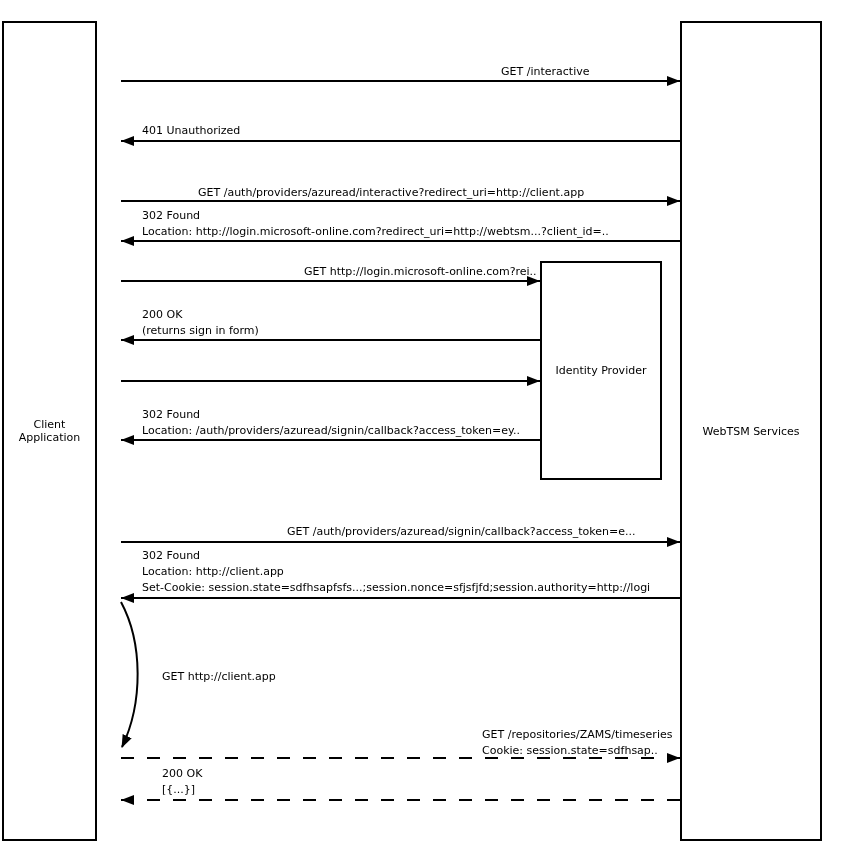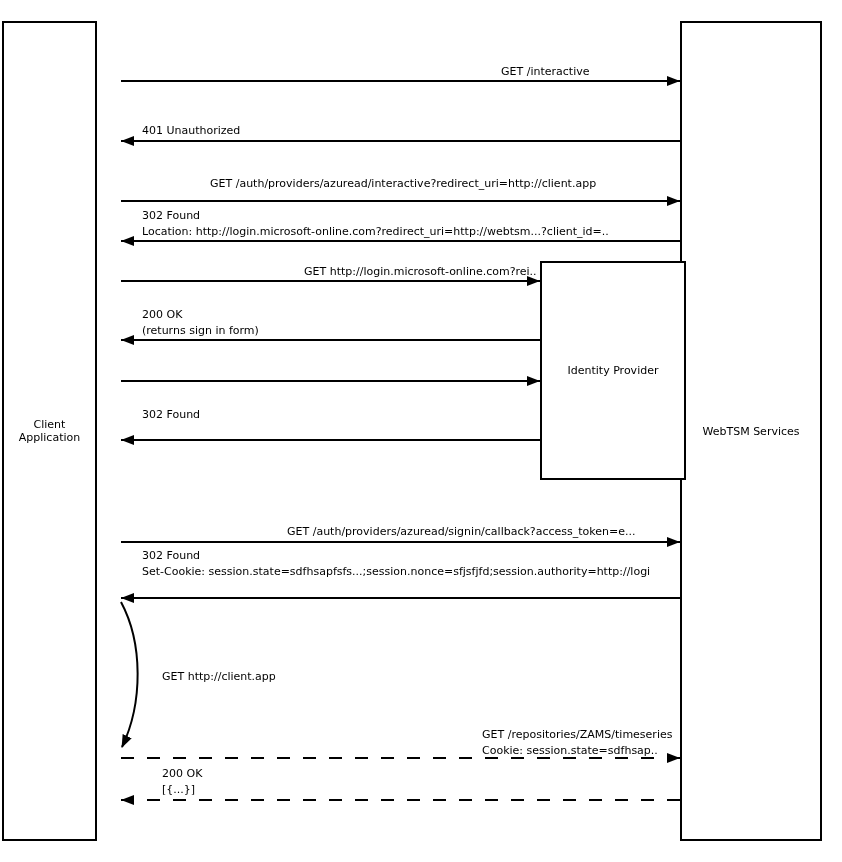--- a/index.html
+++ b/index.html
@@ -42,31 +42,31 @@
   <div class="lbl" style="left:501px;top:64px;">GET /interactive</div>
 
   <div class="msg solid" style="left:121px;top:140px;width:559px;">
     <span class="head head-l"></span>
   </div>
   <div class="lbl" style="left:142px;top:123px;">401 Unauthorized</div>
 
   <div class="msg solid" style="left:121px;top:200px;width:559px;">
     <span class="head head-r"></span>
   </div>
-  <div class="lbl" style="left:198px;top:176px;margin-left:12px;">GET /auth/providers/azuread/interactive?redirect_uri=http://client.app</div>
+  <div class="lbl" style="left:198px;top:185px;">GET /auth/providers/azuread/interactive?redirect_uri=http://client.app</div>
 
   <div class="msg solid" style="left:121px;top:240px;width:559px;">
     <span class="head head-l"></span>
   </div>
   <div class="lbl" style="left:142px;top:208px;">
     <div>302 Found</div>
     <div>Location: http://login.microsoft-online.com?redirect_uri=http://webtsm...?client_id=..</div>
   </div>
 
-  <div class="box" style="left:540px;top:261px;width:146px;height:219px;">
+  <div class="box" style="left:540px;top:261px;width:122px;height:219px;">
     <span>Identity Provider</span>
   </div>
 
   <div class="msg solid" style="left:121px;top:280px;width:419px;">
     <span class="head head-r"></span>
   </div>
   <div class="lbl" style="left:292px;top:264px;margin-left:12px;">GET http://login.microsoft-online.com?rei..</div>
 
   <div class="msg solid" style="left:121px;top:339px;width:419px;">
     <span class="head head-l"></span>
@@ -78,32 +78,34 @@
 
   <div class="msg solid" style="left:121px;top:380px;width:419px;">
     <span class="head head-r"></span>
   </div>
 
   <div class="msg solid" style="left:121px;top:439px;width:419px;">
     <span class="head head-l"></span>
   </div>
   <div class="lbl" style="left:142px;top:407px;">
     <div>302 Found</div>
+    <div>Location: /auth/providers/azuread/signin/callback?access_token=ey..</div>
   </div>
 
   <div class="msg solid" style="left:121px;top:541px;width:559px;">
     <span class="head head-r"></span>
   </div>
   <div class="lbl" style="left:287px;top:524px;">GET /auth/providers/azuread/signin/callback?access_token=e...</div>
 
   <div class="msg solid" style="left:121px;top:597px;width:559px;">
     <span class="head head-l"></span>
   </div>
   <div class="lbl" style="left:142px;top:548px;">
     <div>302 Found</div>
+    <div>Location: http://client.app</div>
     <div class="clip">Set-Cookie: session.state=sdfhsapfsfs...;session.nonce=sfjsfjfd;session.authority=http://logi</div>
   </div>
 
   <svg class="loop" style="left:116px;top:595px;width:34px;height:165px;" viewBox="0 0 34 165">
     <defs>
       <marker id="ah" markerWidth="15" markerHeight="12" refX="12" refY="5" orient="auto" markerUnits="userSpaceOnUse">
         <path d="M0,0 L13,5 L0,10 Z" fill="#000"></path>
       </marker>
     </defs>
     <path d="M 5 7 C 27 48, 27 108, 6 152" fill="none" stroke="#000" stroke-width="2" marker-end="url(#ah)"></path>

